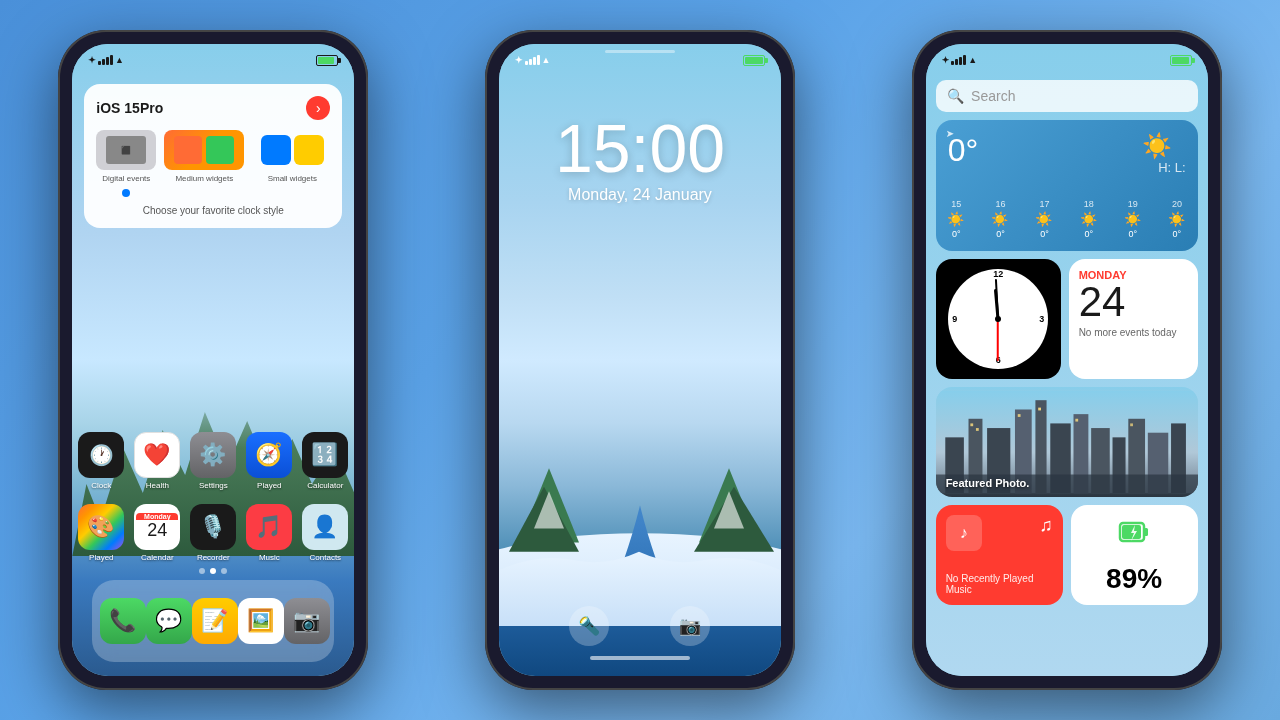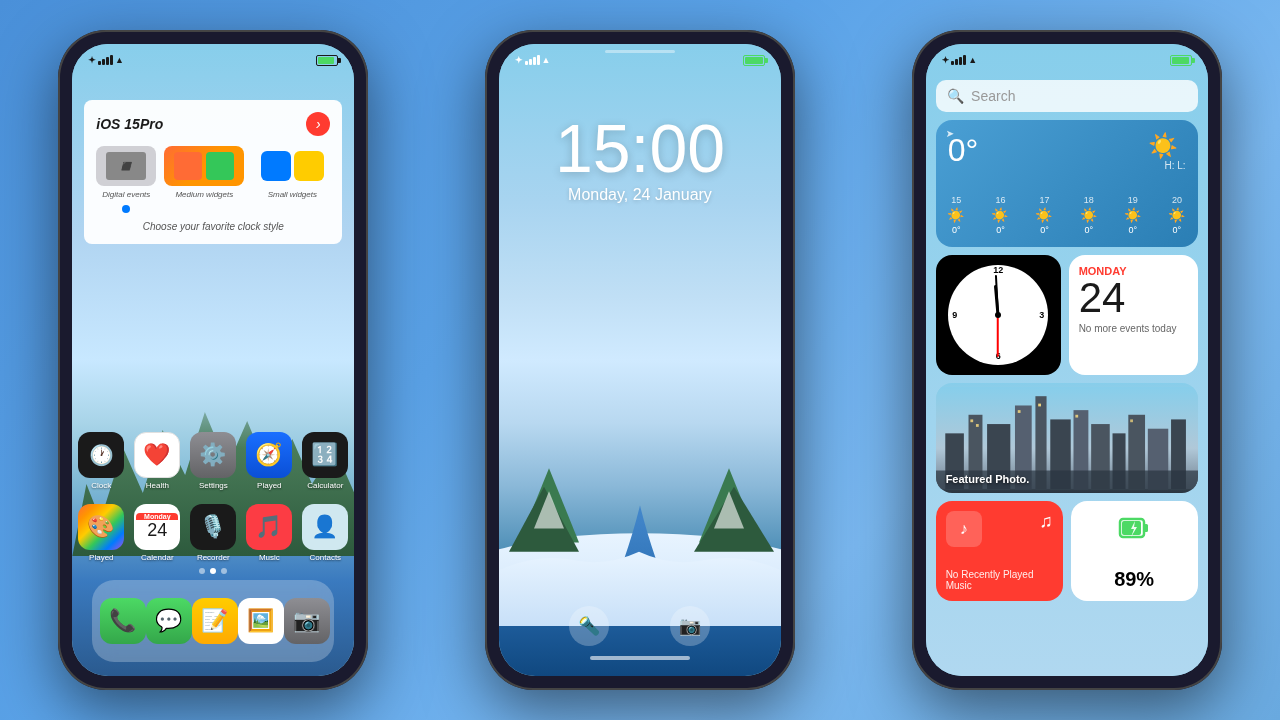--- a/index.html
+++ b/index.html
@@ -83,28 +83,27 @@
       bottom: 120px;
       width: 100%;
       height: 180px;
       background: linear-gradient(180deg, transparent 0%, #4a7c59 40%, #2d5a3d 100%);
       clip-path: polygon(0 100%, 5% 60%, 10% 80%, 18% 40%, 25% 65%, 32% 30%, 40% 55%, 47% 20%, 55% 50%, 62% 25%, 70% 55%, 78% 35%, 85% 60%, 93% 40%, 100% 65%, 100% 100%);
     }
 
     
     .widget-popup {
       position: absolute;
-      top: 56px;
+      top: 40px;
       left: 12px;
       right: 12px;
       background: rgba(255,255,255,0.95);
-      border-radius: 8px;
+      border-radius: 16px;
       padding: 12px;
       z-index: 30;
-      font-style: italic;
     }
     .widget-popup-header {
       display: flex;
       justify-content: space-between;
       align-items: center;
       margin-bottom: 10px;
     }
     .widget-popup-title {
       font-size: 14px;
       font-weight: 700;
@@ -361,21 +360,21 @@
       align-items: flex-start;
     }
     .weather-temp {
       font-size: 32px;
       font-weight: 300;
     }
     .weather-sun {
       font-size: 24px;
     }
     .weather-hl {
-      font-size: 10px;
+      font-size: 13px;
       opacity: 0.8;
       margin-left: 16px;
     }
     .weather-forecast {
       display: flex;
       justify-content: space-between;
       margin-top: 8px;
     }
     .forecast-item {
       display: flex;
@@ -476,21 +475,21 @@
       background: white;
       border-radius: 16px;
       padding: 10px;
       min-height: 100px;
       display: flex;
       flex-direction: column;
       align-items: center;
       justify-content: space-between;
     }
     .battery-icon-large { font-size: 28px; }
-    .battery-pct-large { font-size: 20px; font-weight: 600; }
+    .battery-pct-large { font-size: 28px; font-weight: 600; }
 
     
     .analog-clock {
       width: 100px; height: 100px;
       border-radius: 50%;
       background: white;
       position: relative;
       display: flex;
       align-items: center;
       justify-content: center;

